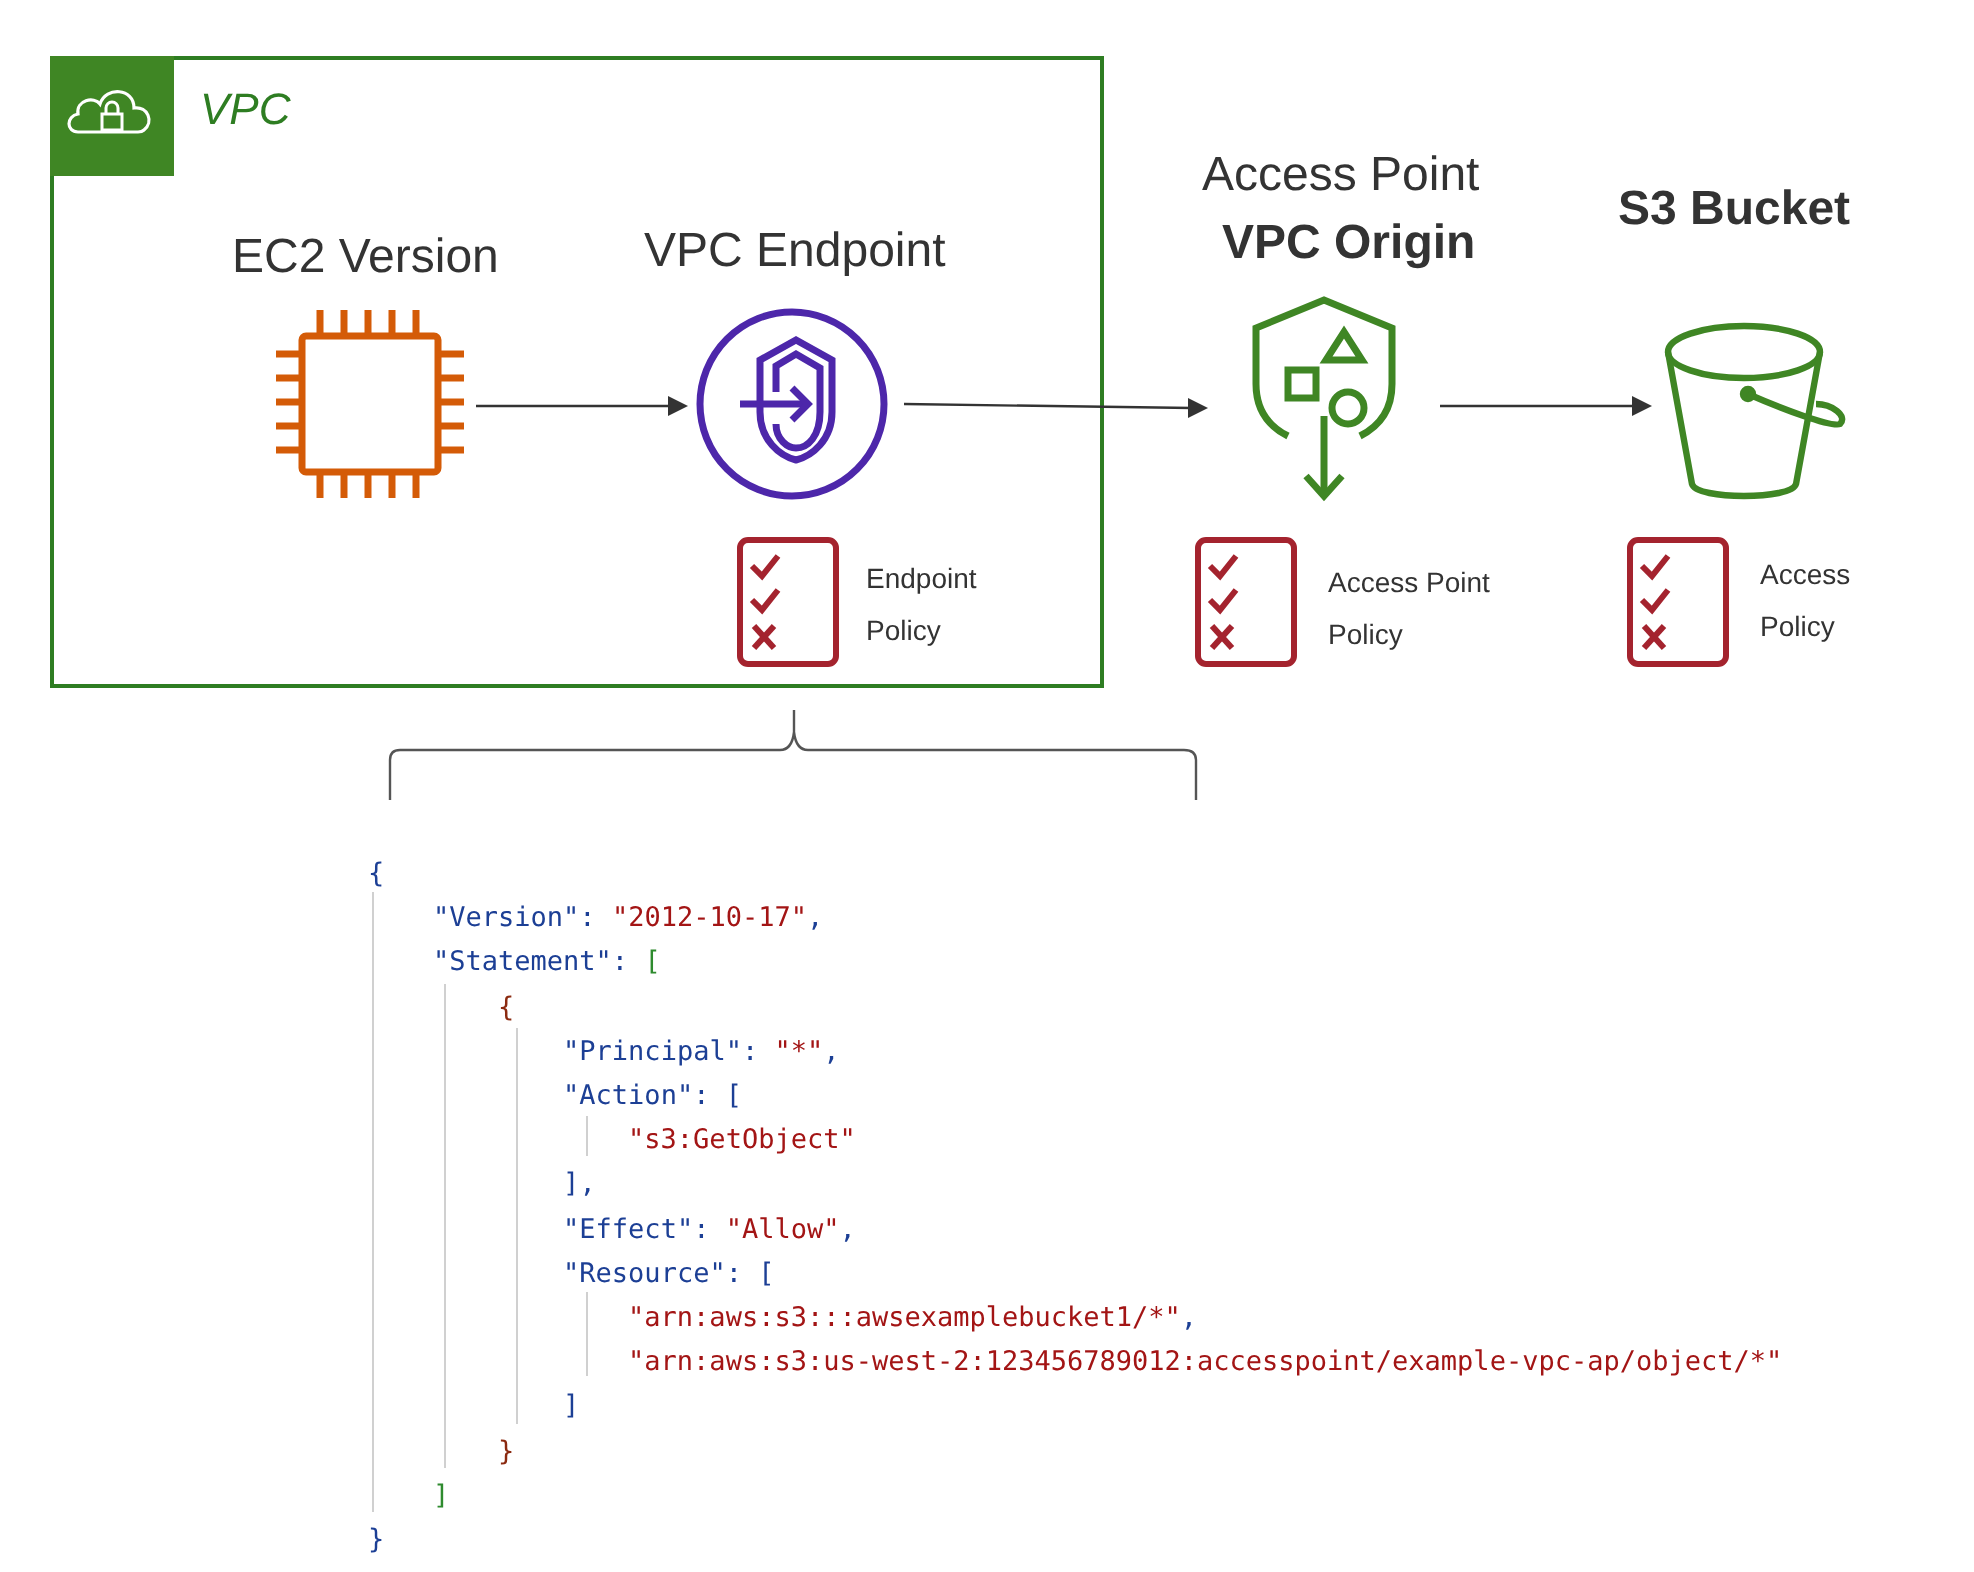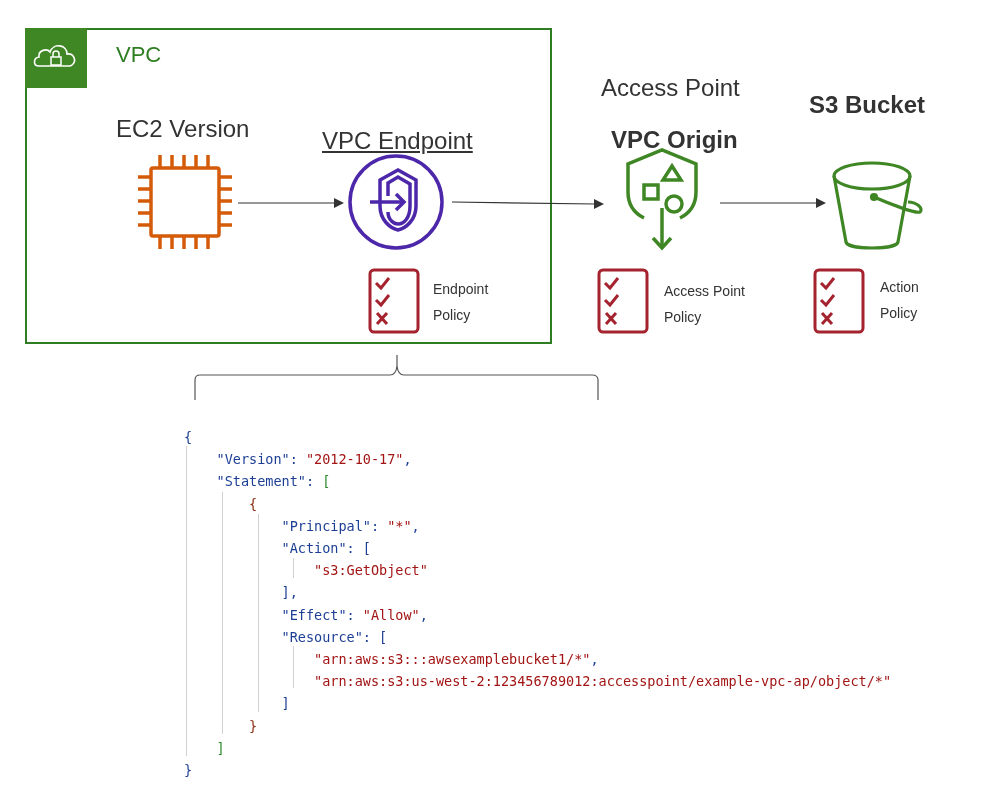--- a/index.html
+++ b/index.html
@@ -1,20 +1,20 @@
 <!DOCTYPE html>
 <html><head>
 <meta charset="utf-8">
 <style>
   html, body { margin:0; padding:0; background:#ffffff; }
   body { width:987px; height:786px; position:relative; overflow:hidden; font-family:"Liberation Sans", sans-serif; color:#333333; }
   .abs { position:absolute; }
   .vpc-box { left:25px; top:28px; width:527px; height:316px; border:2px solid #2e7d22; box-sizing:border-box; }
   .vpc-tab { left:25px; top:28px; width:62px; height:60px; background:#3f8624; }
-  .vpc-label { left:116px; top:42px; font-size:22px; color:#2e7d22; }
+  .vpc-label { left:100px; top:42px; font-size:22px; color:#2e7d22;font-style:italic; }
   .label { font-size:24px; color:#333333; white-space:nowrap; }
   .label-bold { font-size:24px; font-weight:bold; color:#333333; white-space:nowrap; }
   .policy-text { font-size:14px; line-height:26px; color:#333333; white-space:nowrap; }
   .code { font-family:"DejaVu Sans Mono", monospace; font-size:13.5px; color:#1c3f95; white-space:pre; }
   .code .str { color:#a31515; }
   .code .brk-g { color:#2e8b2e; }
   .code .brk-b { color:#1c3f95; }
   .code .brk-r { color:#8b2a10; }
   .guide { background:#d0d0d0; width:1px; }
   svg { overflow:visible; }
@@ -57,21 +57,21 @@
       <line x1="84" y1="61" x2="97" y2="61"></line>
       <line x1="84" y1="73" x2="97" y2="73"></line>
   </g>
 </svg>
 
 <svg class="abs" style="left:238px; top:196px;" width="110" height="14">
   <line x1="0" y1="7" x2="98" y2="7" stroke="#333333" stroke-width="1.2"></line>
   <polygon points="96,2 106,7 96,12" fill="#333333"></polygon>
 </svg>
 
-<div class="abs label" style="left:322px; top:127px;text-decoration:underline;">VPC Endpoint</div>
+<div class="abs label" style="left:322px; top:112px;">VPC Endpoint</div>
 <svg class="abs" style="left:348px; top:154px;" width="100" height="100">
   <g stroke="#4d27aa" stroke-width="3.5" fill="none">
     <circle cx="48" cy="48" r="46"></circle>
     <path d="M32 26 L50 16 L68 26 L68 52 C68 66 58 74 50 76 C42 74 32 66 32 52 Z"></path>
     <path d="M40 58 C40 66 46 70 50 70 C56 70 62 64 62 52 L62 30 L50 23 L40 29 L40 42"></path>
     <line x1="22" y1="48" x2="56" y2="48"></line>
     <polyline points="48,40 56,48 48,56"></polyline>
   </g>
 </svg>
 
@@ -88,21 +88,21 @@
     <line x1="9" y1="45" x2="19" y2="56"></line>
       <line x1="19" y1="45" x2="9" y2="56"></line>
   </g>
 </svg>
 <div class="abs policy-text" style="left:433px; top:276px;">
   <div>Endpoint</div>
   <div>Policy</div>
 </div>
 
 <div class="abs label" style="left:601px; top:74px;">Access Point</div>
-<div class="abs label-bold" style="left:611px; top:108px;margin-top:18px;">VPC Origin</div>
+<div class="abs label-bold" style="left:611px; top:108px;">VPC Origin</div>
 <svg class="abs" style="left:624px; top:148px;" width="80" height="110">
   <g stroke="#3f8624" stroke-width="3.5" fill="none">
     <path d="M20 70 C8 64 4 54 4 44 L4 16 L38 2 L72 16 L72 44 C72 54 68 64 56 70"></path>
     <rect x="20" y="37" width="14" height="14"></rect>
     <polygon points="48,18 57,32 39,32"></polygon>
     <circle cx="50" cy="56" r="8"></circle>
     <line x1="38" y1="60" x2="38" y2="100"></line>
     <polyline points="29,90 38,100 47,90"></polyline>
   </g>
 </svg>
@@ -139,21 +139,21 @@
 <svg class="abs" style="left:813px; top:268px;" width="52" height="66">
   <g stroke="#a4232e" stroke-width="3" fill="none">
     <rect x="2" y="2" width="48" height="62" rx="4"></rect>
     <polyline points="8,15 13,20 21,10"></polyline>
     <polyline points="8,32 13,37 21,27"></polyline>
     <line x1="9" y1="45" x2="19" y2="56"></line>
       <line x1="19" y1="45" x2="9" y2="56"></line>
   </g>
 </svg>
 <div class="abs policy-text" style="left:880px; top:274px;">
-  <div>Action</div>
+  <div>Access</div>
   <div>Policy</div>
 </div>
 
 <svg class="abs" style="left:190px; top:350px;" width="420" height="56">
   <path d="M5 50 L5 30 Q5 25 10 25 L200 25 Q206 25 207 16 L207 5 L207 16 Q208 25 214 25 L402 25 Q408 25 408 30 L408 50" fill="none" stroke="#555555" stroke-width="1.2"></path>
 </svg>
 
 <div class="abs guide" style="left:186px; top:446px; height:310px;"></div>
 <div class="abs guide" style="left:222px; top:492px; height:242px;"></div>
 <div class="abs guide" style="left:258px; top:514px; height:198px;"></div>

